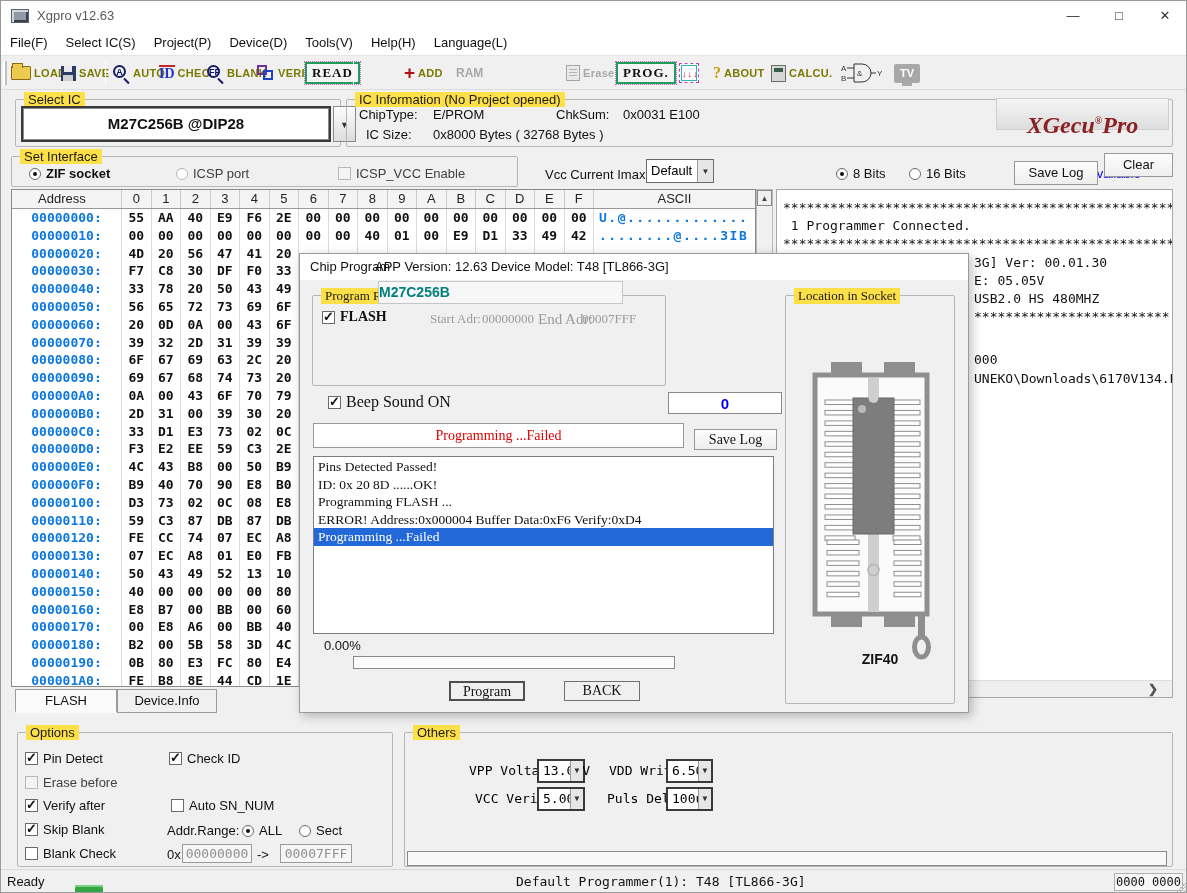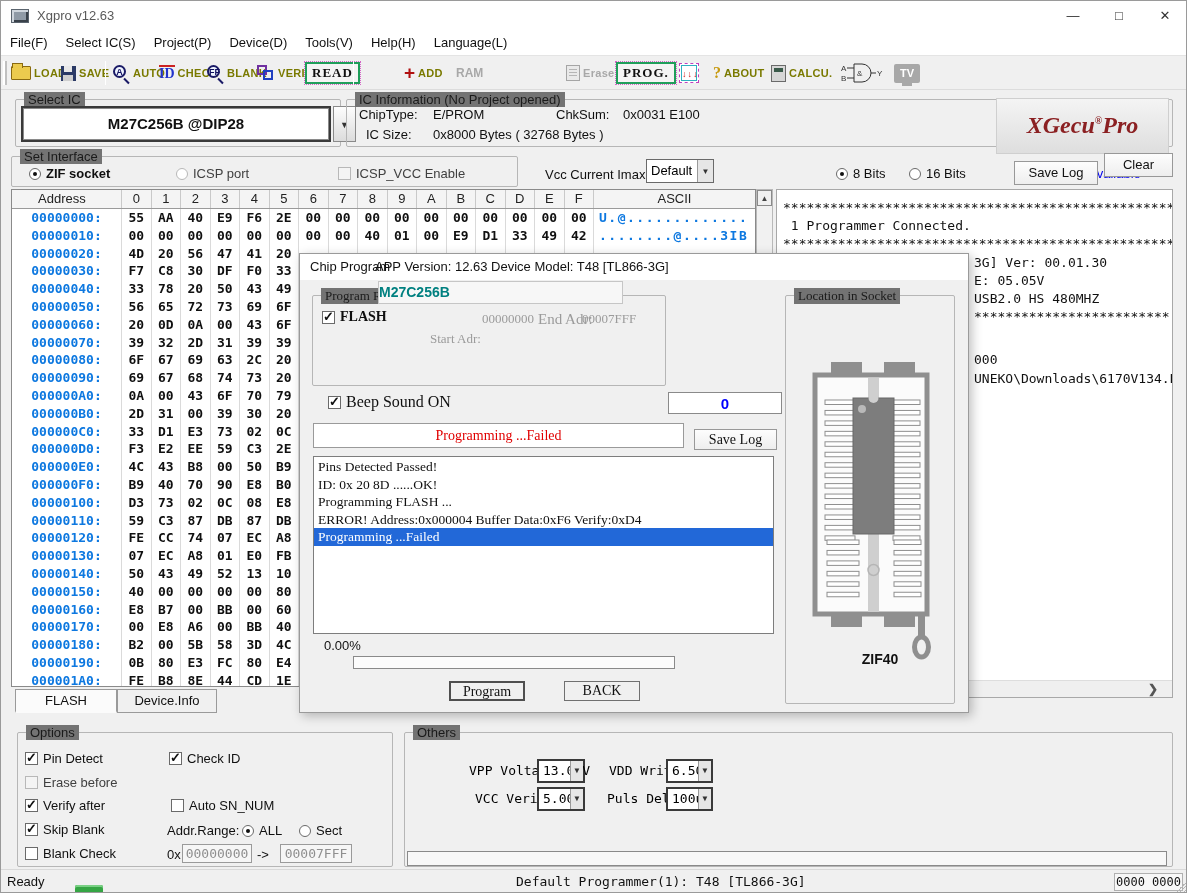--- a/index.html
+++ b/index.html
@@ -50,21 +50,21 @@
                color:#cc1111;font-size:9px;letter-spacing:1px;text-align:center;line-height:16px;font-weight:700;}
   .i-q{color:#c79a10;font-weight:700;font-size:16px;font-family:"Liberation Serif",serif;}
   .i-calc{width:15px;height:17px;background:#d6d6d6;border:1px solid #6a6a6a;position:relative;}
   .i-calc::before{content:"";position:absolute;left:2px;top:2px;right:2px;height:4px;background:#3a5a4a;}
   .i-tv{width:26px;height:19px;background:#a8a8a8;border-radius:2px;color:#fff;font-weight:700;font-size:11px;
         text-align:center;line-height:19px;position:relative;}
   .i-tv::after{content:"";position:absolute;left:8px;bottom:-3px;width:10px;height:3px;background:#a8a8a8;}
 
   
   .grp{position:absolute;border:1px solid #b6b6b6;border-radius:2px;}
-  .grp-label{position:absolute;top:-8px;left:8px;background:#737373;padding:0 4px;font-size:13px;color:#1a1a1a;white-space:nowrap;}
+  .grp-label{position:absolute;top:-8px;left:8px;background:#fde047;padding:0 4px;font-size:13px;color:#1a1a1a;white-space:nowrap;}
   
   .cb{width:13px;height:13px;border:1px solid #6a6a6a;background:#fff;display:inline-block;position:relative;flex:none;}
   .cb.checked::after{content:"✓";position:absolute;top:-3px;left:0;font-size:13px;font-weight:700;color:#101010;}
   .cb.disabled{border-color:#b8b8b8;background:#f4f4f4;}
   .rd{width:12px;height:12px;border:1px solid #6a6a6a;border-radius:50%;background:#fff;display:inline-block;position:relative;flex:none;}
   .rd.sel::after{content:"";position:absolute;left:3px;top:3px;width:4px;height:4px;border-radius:50%;background:#101010;}
   .rd.disabled{border-color:#b8b8b8;}
   .lbl{font-size:13px;color:#101010;white-space:nowrap;}
   .lbl.dis{color:#404040;}
   .row{display:flex;align-items:center;gap:5px;position:absolute;}
@@ -99,21 +99,21 @@
           font-size:13px;text-align:center;line-height:22px;color:#111;}
   .tabbtn.active{background:#fbfbfb;border-bottom:2px solid #fbfbfb;}
   
   #logpanel{position:absolute;left:775px;top:188px;width:397px;height:509px;background:#fff;
             border:1px solid #a8a8a8;overflow:hidden;}
   .lfrag{position:absolute;font-family:"DejaVu Sans Mono",monospace;font-size:13px;color:#111;white-space:pre;}
   #logpanel .strip{position:absolute;left:0;bottom:0;width:100%;height:17px;background:#efefef;border-top:1px solid #ddd;}
   #logpanel .strip .chev{position:absolute;right:14px;top:1px;color:#555;font-weight:700;font-size:12px;}
 
   
-  #logo{position:absolute;left:995px;top:97px;width:173px;height:56px;
+  #logo{position:absolute;left:995px;top:97px;width:173px;height:32px;
         background:linear-gradient(#f4f4f4,#dedede);border:1px solid #cfcfcf;
         text-align:center;line-height:44px;}
   #logo .brand{font-family:"Liberation Serif",serif;font-weight:700;font-style:italic;font-size:24px;color:#8b2022;}
   #logo sup{font-size:10px;color:#8b2022;}
 
   
   #statusbar{position:absolute;left:0;top:868px;width:1187px;height:25px;background:#f0f0f0;border-top:1px solid #d9d9d9;}
   #statusbar .ready{position:absolute;left:6px;top:4px;font-size:13px;color:#111;}
   #statusbar .prg{position:absolute;left:515px;top:4px;font-size:13px;color:#111;}
   #statusbar .cnt{position:absolute;left:1113px;top:3px;width:69px;height:18px;border:1px solid #b0b0b0;
@@ -971,21 +971,21 @@
     </div>
 
     <div class="grp" style="left:12px;top:41px;width:354px;height:91px;">
       <span class="grp-label">Program Range</span>
     </div>
     <div id="chipband">M27C256B</div>
     <div class="row" style="left:22px;top:55px;">
       <span class="cb checked"></span>
       <span class="lbl serif" style="font-weight:700;font-size:14px;">FLASH</span>
     </div>
-    <div class="abs serif gray" style="left:130px;top:57px;font-size:13px;margin-top:20px;">Start Adr:</div>
+    <div class="abs serif gray" style="left:130px;top:57px;font-size:13px;">Start Adr:</div>
     <div class="abs serif gray" style="left:182px;top:57px;font-size:13px;">00000000</div>
     <div class="abs serif gray" style="left:238px;top:57px;font-size:15px;">End Adr:</div>
     <div class="abs serif gray" style="left:282px;top:57px;font-size:13px;">00007FFF</div>
 
     <div class="row" style="left:28px;top:139px;">
       <span class="cb checked"></span>
       <span class="lbl serif" style="font-size:16px;">Beep Sound ON</span>
     </div>
     <div id="counterbox">0</div>
     <div id="statusbox">Programming  ...Failed</div>

